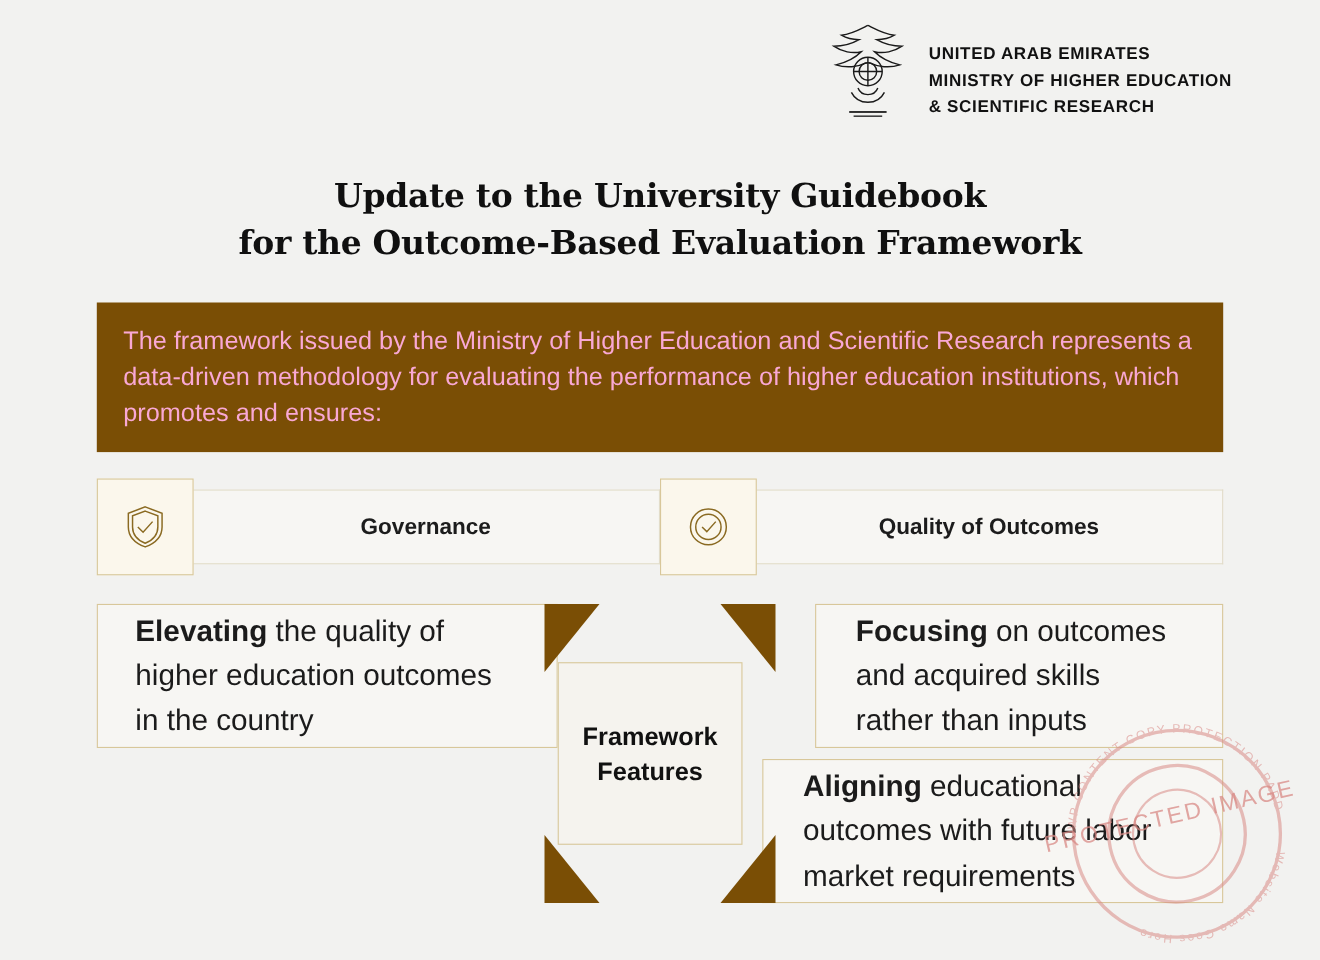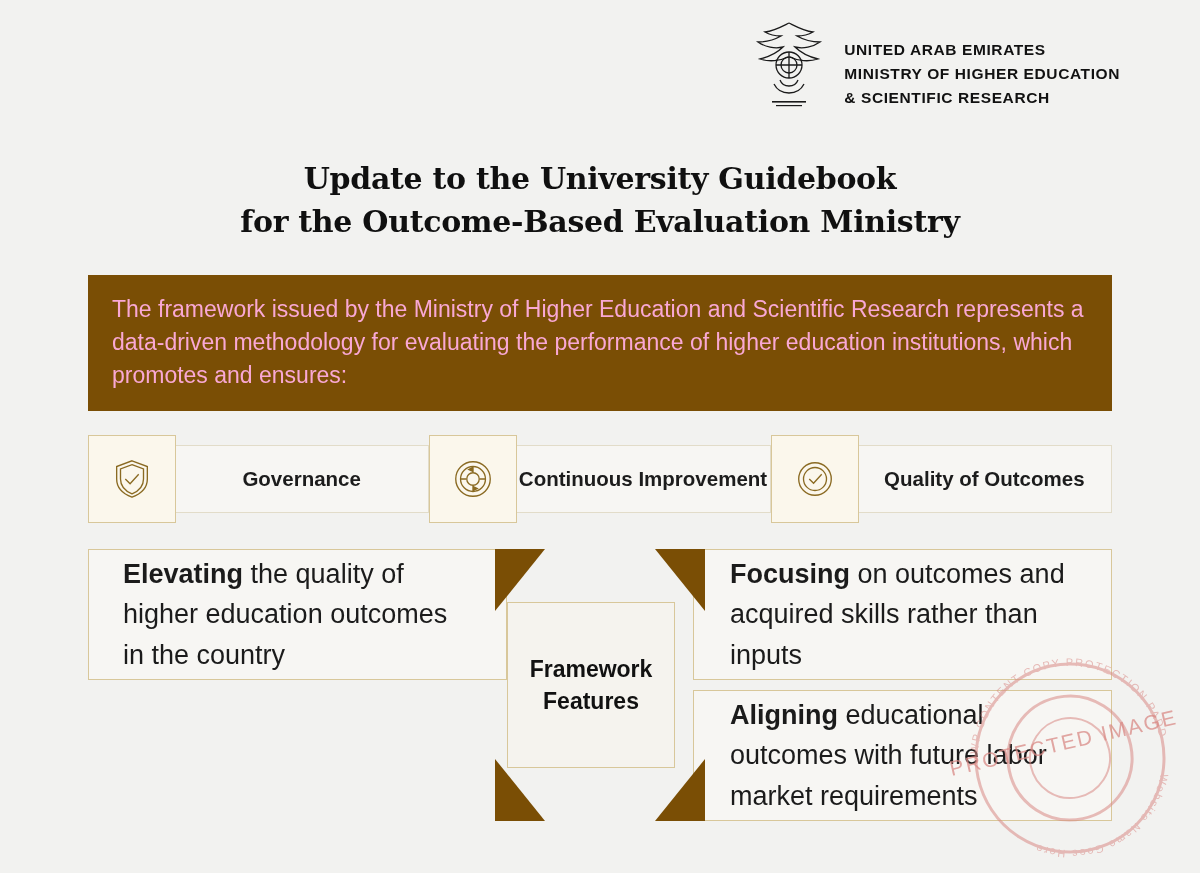--- a/index.html
+++ b/index.html
@@ -240,21 +240,21 @@
   </div>
   <div class="ministry-lines">
     <div>UNITED ARAB EMIRATES</div>
     <div>MINISTRY OF HIGHER EDUCATION</div>
     <div>&amp; SCIENTIFIC RESEARCH</div>
   </div>
 </div>
 
 <div class="title-block">
   <div class="title-line">Update to the University Guidebook</div>
-  <div class="title-line">for the Outcome-Based Evaluation Ministry</div>
+  <div class="title-line">for the Outcome-Based Evaluation Framework</div>
 </div>
 
 <div class="banner">
   <p>The framework issued by the Ministry of Higher Education and Scientific Research represents a data-driven methodology for evaluating the performance of higher education institutions, which promotes and ensures:</p>
 </div>
 
 <div class="pillars">
 
   <div class="pillar">
     <div class="pillar-box">
@@ -264,37 +264,20 @@
           <path d="M24 9 L36 13.5 V24 C36 32 30 37 24 39.5 C18 37 12 32 12 24 V13.5 Z"></path>
           <path d="M17 24 L22 29 L31 19"></path>
         </g>
       </svg>
     </div>
     <div class="pillar-label-wrap">
       <span class="pillar-label">Governance</span>
     </div>
   </div>
 
-  <div class="pillar">
-    <div class="pillar-box">
-      <svg viewBox="0 0 48 48" width="46" height="46" aria-hidden="true">
-        <g fill="none" stroke="#8a6a22" stroke-width="1.4">
-          <circle cx="24" cy="24" r="18"></circle>
-          <circle cx="24" cy="24" r="13"></circle>
-          <circle cx="24" cy="24" r="6.5"></circle>
-          <path d="M24 11 L24 17 M24 31 L24 37 M11 24 L17 24 M31 24 L37 24"></path>
-          <path d="M18 14 L24 11 L24 17 Z" fill="#8a6a22" stroke="none"></path>
-          <path d="M30 34 L24 37 L24 31 Z" fill="#8a6a22" stroke="none"></path>
-        </g>
-      </svg>
-    </div>
-    <div class="pillar-label-wrap">
-      <span class="pillar-label">Continuous Improvement</span>
-    </div>
-  </div>
 
   <div class="pillar">
     <div class="pillar-box">
       <svg viewBox="0 0 48 48" width="46" height="46" aria-hidden="true">
         <g fill="none" stroke="#8a6a22" stroke-width="1.4">
           <circle cx="24" cy="24" r="17"></circle>
           <circle cx="24" cy="24" r="12"></circle>
           <path d="M18 24 L22.5 28.5 L31 19"></path>
         </g>
       </svg>
@@ -319,21 +302,21 @@
       <span class="wedge tl"></span>
       <span class="wedge tr"></span>
       <span class="wedge bl"></span>
       <span class="wedge br"></span>
       <div class="centre-box">
         <span>Framework</span>
         <span>Features</span>
       </div>
     </div>
 
-    <div class="feat right" style="grid-column:3;grid-row:1;">
+    <div class="feat right" style="grid-column:3;grid-row:1;margin-left:48px;">
       <p>
         <b>Focusing</b><span> on outcomes and acquired skills rather than inputs</span>
       </p>
     </div>
 
 
     <div class="feat right" style="grid-column:3;grid-row:2;">
       <p>
         <b>Aligning</b><span> educational outcomes with future labor market requirements</span>
       </p>

